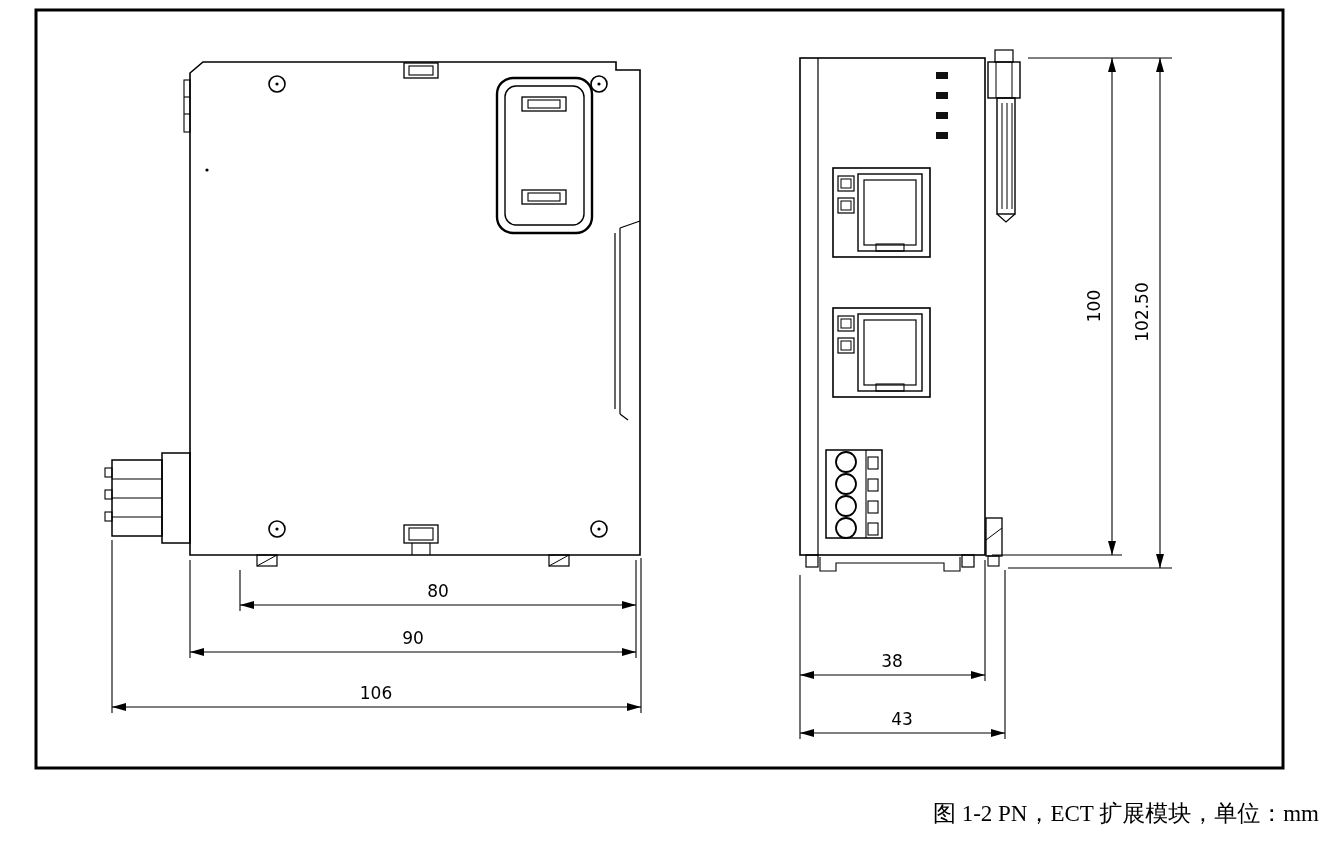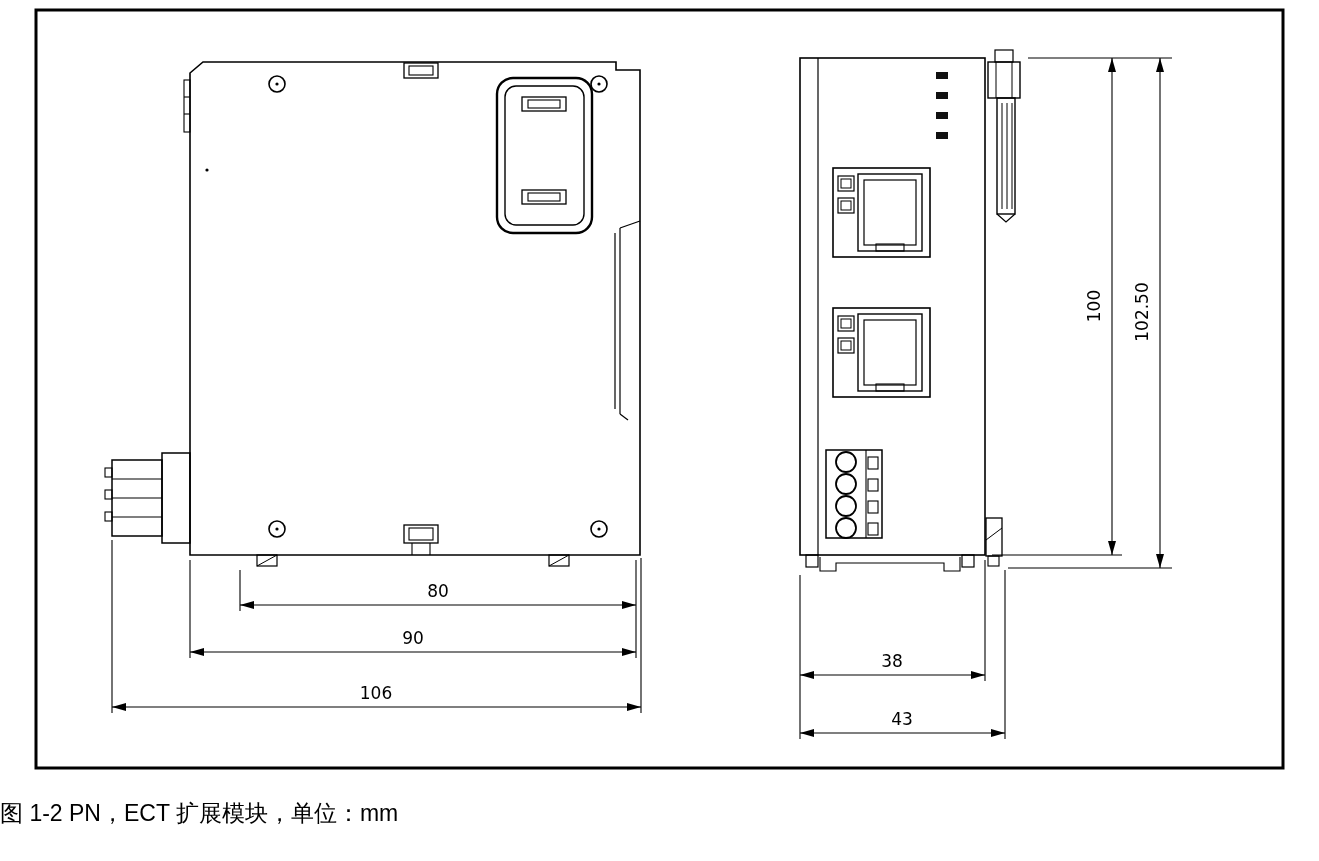--- a/index.html
+++ b/index.html
@@ -23,24 +23,24 @@
   svg text {
     font-family: "DejaVu Sans", "Liberation Sans", sans-serif;
     font-size: 17px;
     fill: #000000;
   }
   .caption {
     position: absolute;
     top: 798px;
     left: 0;
     width: 100%;
-    text-align: left;
+    text-align: right;
     font-size: 23px;
     color: #000000;
-    font-family: Liberation Sans, sans-serif;
+    font-family: Liberation Serif, serif;
   }
   .outline { stroke: #000000; fill: none; }
   .dimline { stroke: #000000; fill: none; stroke-width: 1.1; }
   .arrow   { fill: #000000; stroke: none; }
 </style>
 </head>
 <body>
 
 <div class="page">
   <div class="drawing-frame">

